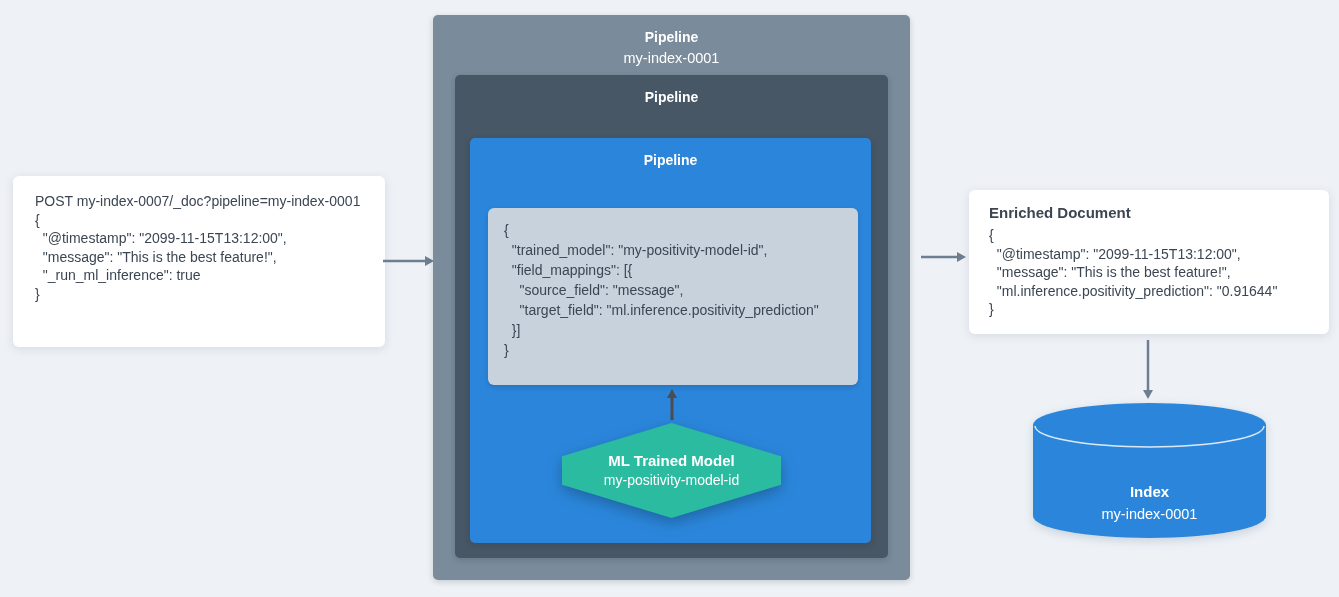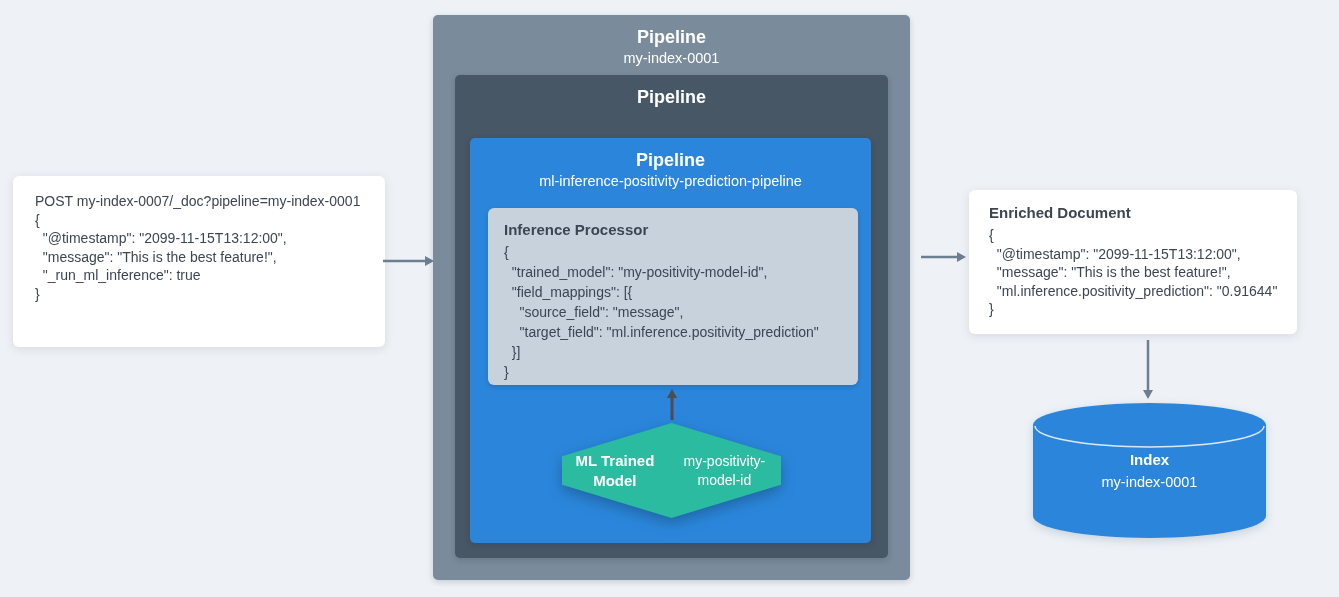--- a/index.html
+++ b/index.html
@@ -39,21 +39,21 @@
     position:absolute;
     border-radius:5px;
     box-sizing:border-box;
     box-shadow:0 2px 6px rgba(20,30,40,.18);
   }
   .pl-outer{ left:433px; top:15px;  width:477px; height:565px; background:#7A8B9B; }
   .pl-middle{ left:22px; top:60px;  width:433px; height:483px; background:#475766; }
   .pl-inner{ left:15px;  top:63px;  width:401px; height:405px; background:#2B86DB; }
   .pl-label{
     font-weight:700;
-    font-size:18px;
+    font-size:14px;
     line-height:21px;
     color:#FFFFFF;
     text-align:center;
     padding-top:12px;
   }
   .pl-name{
     font-size:14.5px;
     line-height:20px;
     color:#FFFFFF;
     text-align:center;
@@ -76,39 +76,39 @@
   .hex-wrap{
     position:absolute;
     left:92px; top:285px;
     width:219px; height:95px;
     filter:drop-shadow(0 5px 7px rgba(10,40,60,.35));
   }
   .hex{
     width:100%; height:100%;
     background:#2BBBA0;
     clip-path:polygon(50% 0%,100% 35%,100% 65%,50% 100%,0% 65%,0% 35%);
-    display:flex; flex-direction:row;
+    display:flex; flex-direction:column;
     align-items:center; justify-content:center;
     color:#FFFFFF; text-align:center;
   }
   .hex-title{ font-weight:700; font-size:15px; line-height:20px; }
   .hex-name{ font-size:14px; line-height:19px; }
   
   .arrow{ position:absolute; }
   
   .cyl-svg{ position:absolute; left:1033px; top:403px; filter:drop-shadow(0 3px 5px rgba(30,60,90,.18)); }
   .cyl-text{
     position:absolute; left:1033px; width:233px;
-    color:#FFFFFF; text-align:center;
+    color:#FFFFFF; text-align:center;margin-top:32px;
   }
   .cyl-title{ top:450px; font-weight:700; font-size:15px; line-height:20px; }
   .cyl-name{ top:472px; font-size:14.5px; line-height:20px; }
   
   .doc-card{ left:13px; top:176px; width:372px; height:171px; padding:16px 18px 0 22px; }
-  .enriched-card{ left:969px; top:190px; width:328px; height:144px; padding:13px 18px 0 20px; }
+  .enriched-card{ left:969px; top:190px; width:360px; height:144px; padding:13px 18px 0 20px; }
 </style>
 </head>
 <body>
 
 <div class="stage">
 
   <div class="card doc-card">
     <div class="code-line">POST my-index-0007/_doc?pipeline=my-index-0001</div>
     <div class="code-line">{</div>
     <div class="code-line">  "@timestamp": "2099-11-15T13:12:00",</div>
@@ -124,24 +124,22 @@
 
   <div class="pipeline pl-outer">
     <div class="pl-label">Pipeline</div>
     <div class="pl-name">my-index-0001</div>
 
     <div class="pipeline pl-middle">
       <div class="pl-label">Pipeline</div>
 
       <div class="pipeline pl-inner">
         <div class="pl-label">Pipeline</div>
-        <div class="pl-name">ml-inference-positivity-prediction-pipeline</div>
 
         <div class="processor">
-          <div class="card-title">Inference Processor</div>
           <div class="code-line">{</div>
           <div class="code-line">  "trained_model": "my-positivity-model-id",</div>
           <div class="code-line">  "field_mappings": [{</div>
           <div class="code-line">    "source_field": "message",</div>
           <div class="code-line">    "target_field": "ml.inference.positivity_prediction"</div>
           <div class="code-line">  }]</div>
           <div class="code-line">}</div>
         </div>
 
         <svg class="arrow" style="left:196px; top:250px;" width="12" height="33">

